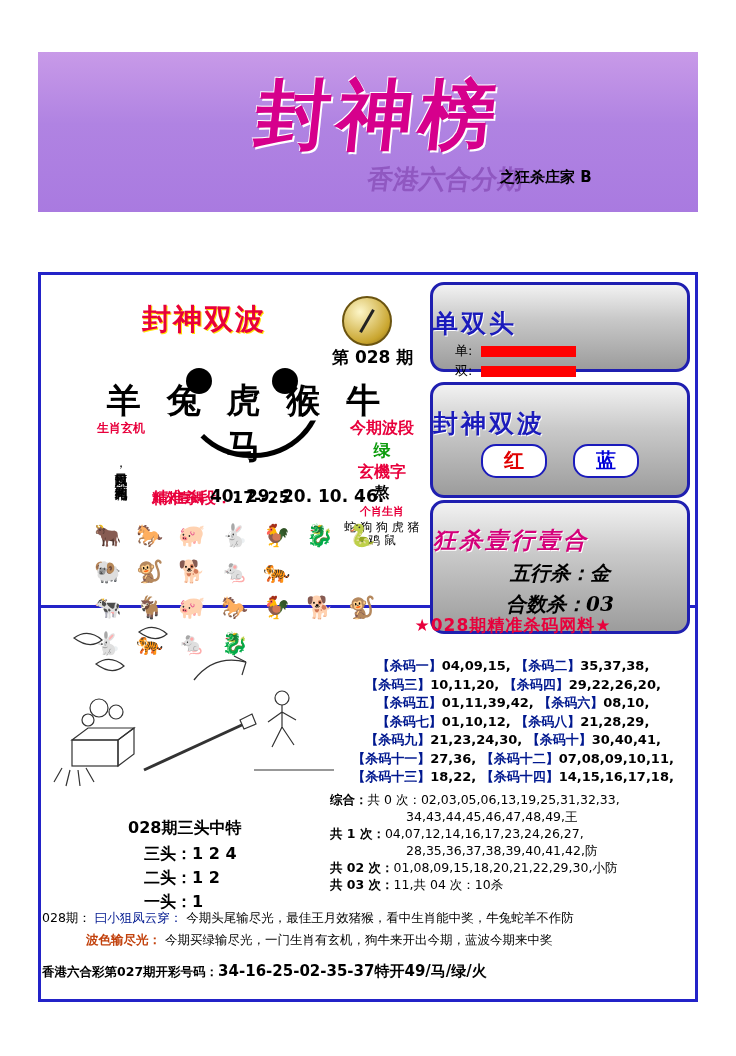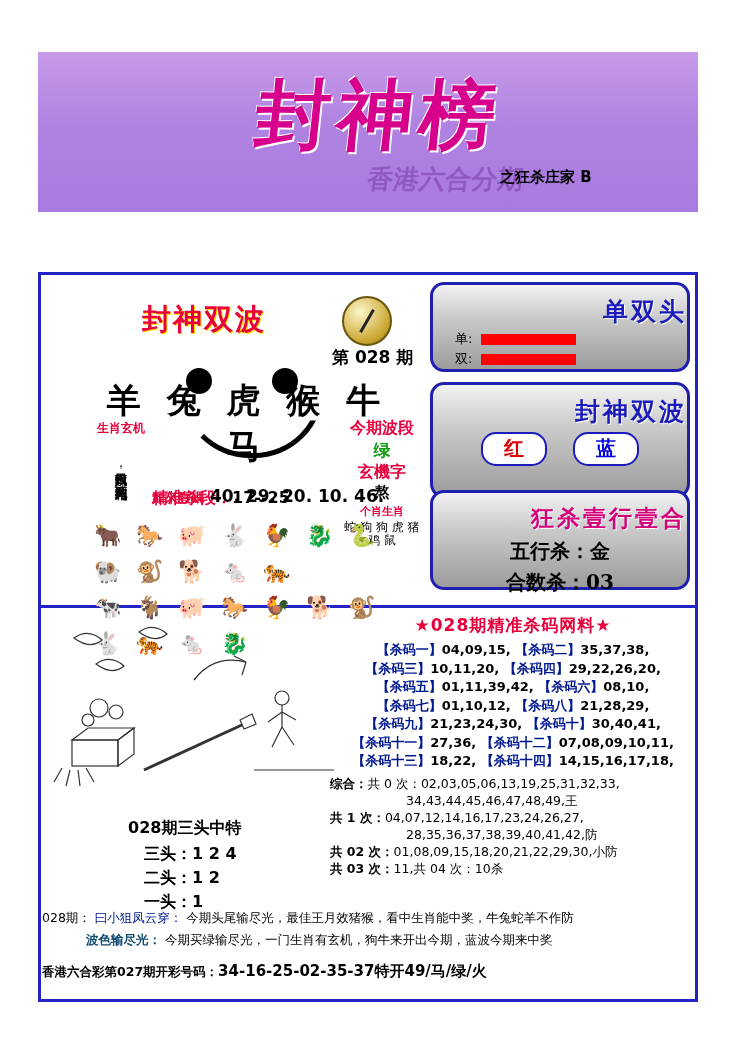--- a/index.html
+++ b/index.html
@@ -122,24 +122,24 @@
 
   
   .rp{
     position:absolute;left:430px;width:260px;
     border:3px solid #1f1fb0;border-radius:14px;
     background:linear-gradient(180deg,#f2f2f2 0%,#c9c9c9 40%,#9c9c9c 100%);
     box-sizing:border-box;
   }
   .rp1{top:282px;height:90px;}
   .rp2{top:382px;height:116px;}
-  .rp3{top:490px;height:100px;}
+  .rp3{top:500px;height:134px;font-style:italic;}
   .rp-title{
-    text-align:right;font-family:"DejaVu Serif","Liberation Serif",serif;
-    font-weight:bold;color:#1b1bbb;font-size:25px;padding-top:10px;letter-spacing:3px;
+    text-align:left;font-family:"DejaVu Serif","Liberation Serif",serif;
+    font-weight:bold;color:#1b1bbb;font-size:25px;padding-top:22px;letter-spacing:3px;
     text-shadow:1px 1px 0 #fff;
   }
   .rp3 .rp-title{color:#d4007a;font-size:23px;}
   .ds-row{display:flex;align-items:center;margin:2px 0 0 22px;}
   .ds-row .k{font-size:13px;color:#000;width:26px;}
   .ds-row .bar{height:11px;background:#ff0000;width:95px;}
   .bo-row{display:flex;justify-content:center;gap:26px;margin-top:4px;}
   .bo{
     width:62px;height:30px;border-radius:15px;border:2px solid #1b1bbb;
     background:#fff;text-align:center;line-height:28px;font-size:20px;font-weight:bold;
@@ -158,34 +158,34 @@
   .art-caption{
     position:absolute;left:84px;top:198px;font-size:16px;font-weight:bold;color:#000;
   }
   .art-lines{position:absolute;left:100px;top:222px;font-size:16px;font-weight:bold;color:#000;line-height:24px;}
 
   
   .datablock{position:absolute;left:330px;top:614px;width:366px;}
   .db-title{
     text-align:center;color:#e8003c;font-size:17px;font-weight:bold;letter-spacing:1px;
   }
-  .db-rows{margin-top:4px;}
+  .db-rows{margin-top:20px;}
   .db-row{
     text-align:center;font-size:13px;color:#000;font-weight:bold;line-height:18.5px;
   }
   .db-row .lab{color:#00188f;}
   .summary{margin-top:4px;font-size:12.5px;color:#000;line-height:17px;}
   .summary .lab{color:#000;font-weight:bold;text-align:center;}
   .summary .ind{display:block;padding-left:76px;}
 
   
   .footnote{
     position:absolute;left:42px;top:908px;width:652px;font-size:12.5px;color:#000;line-height:20px;
   }
-  .footnote .red{color:#0c4a6e;font-weight:bold;margin-top:20px;}
+  .footnote .red{color:#c2410c;font-weight:bold;margin-top:20px;}
   .footnote .blue{color:#00188f;font-weight:normal;}
   .footnote .r1{position:absolute;left:0;top:0;}
   .footnote .r2{position:absolute;left:44px;top:22px;}
   .lastline{
     position:absolute;left:42px;top:962px;width:656px;
     font-size:15px;font-weight:bold;color:#000;letter-spacing:0px;
   }
   .lastline .small{font-size:12.5px;font-weight:bold;}
 </style>
 </head>

